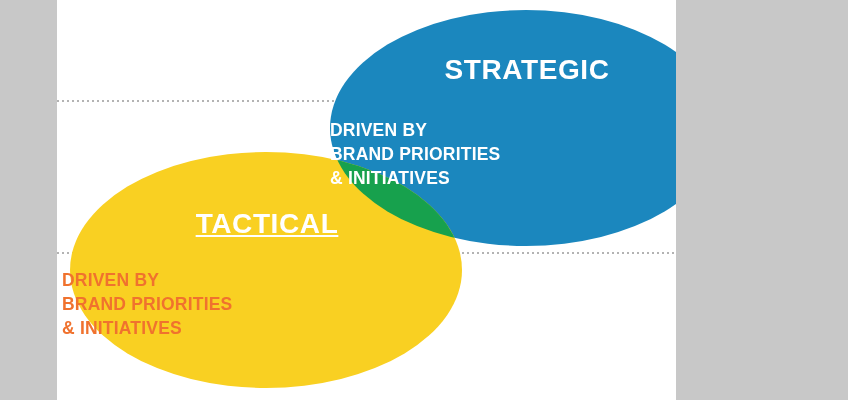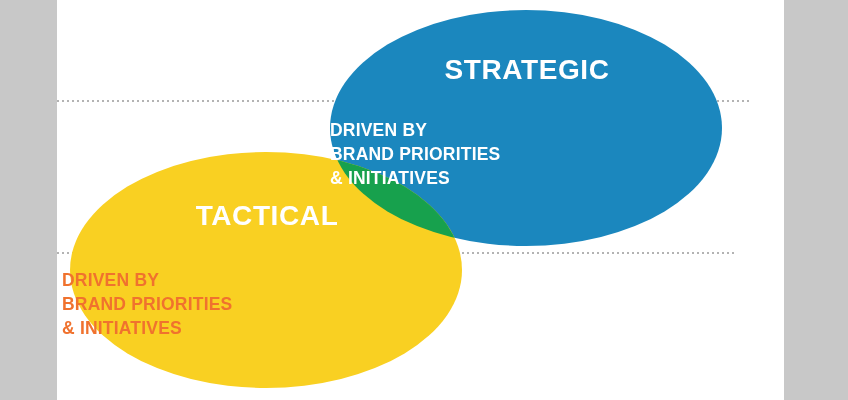--- a/index.html
+++ b/index.html
@@ -5,21 +5,21 @@
   html, body {
     margin: 0;
     padding: 0;
   }
   body {
     font-family: "Liberation Sans", sans-serif;
     background: #c8c8c8;
   }
   .canvas {
     position: relative;
-    width: 784px;
+    width: 676px;
     height: 400px;
     background: var(--canvas-gray, #c8c8c8);
     overflow: hidden;
   }
   .panel {
     position: absolute;
     left: 57px;
     top: 0;
     width: 734px;
     height: 400px;
@@ -53,21 +53,21 @@
     text-align: left;
     font-weight: bold;
     font-size: 17.5px;
     line-height: 24px;
     letter-spacing: 0.2px;
   }
   .subtitle.white  { color: var(--title-white, #ffffff); }
   .subtitle.orange { color: var(--subtitle-orange, #f0722e); }
   .strategic-title    { left: 330px; top: 54px;  width: 394px; }
   .strategic-subtitle { left: 330px; top: 118px; width: 394px; }
-  .tactical-title     { left: 70px;  top: 200px; width: 394px; }
+  .tactical-title     { left: 70px;  top: 208px; width: 394px; text-decoration: underline; }
   .tactical-subtitle  { left: 62px;  top: 268px; width: 394px; }
 </style>
 </head>
 <body>
 
 <div class="canvas">
 
   <div class="panel"></div>
 
   <svg class="venn" width="848" height="400" viewBox="0 0 848 400">

